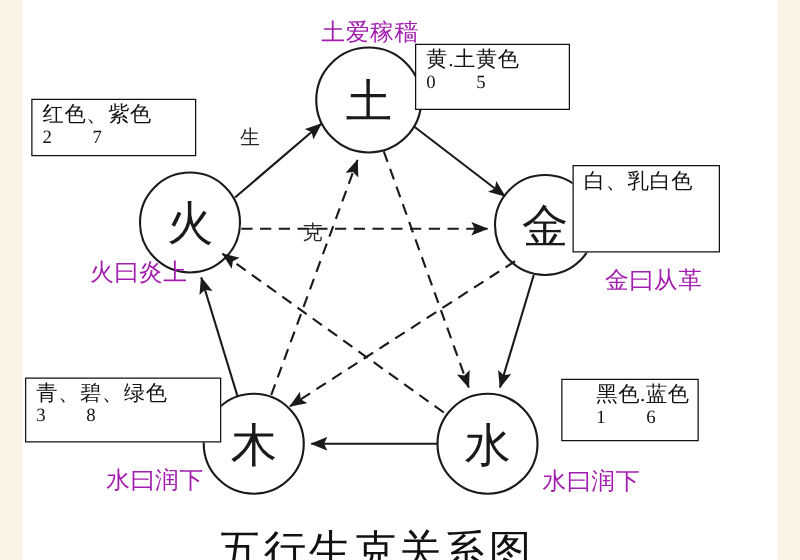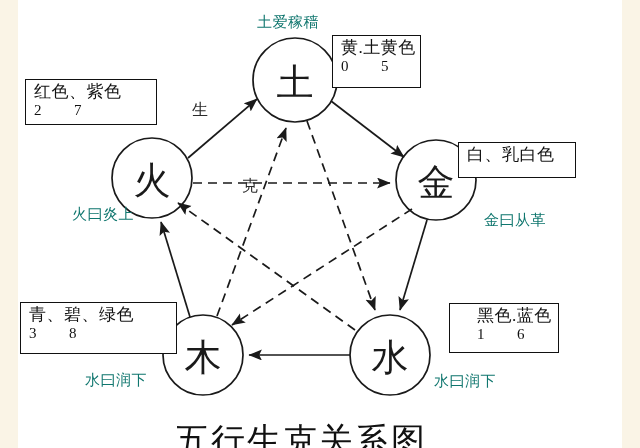--- a/index.html
+++ b/index.html
@@ -68,22 +68,22 @@
   }
   .nums-row .n1 { display: inline-block; width: 40px; }
   .relation-label {
     position: absolute;
     font-size: 16px;
     color: #2a2a2a;
     white-space: nowrap;
   }
   .trait-label {
     position: absolute;
-    font-size: 15px;
-    color: #0f766e;
+    font-size: 19px;
+    color: #a21caf;
     white-space: nowrap;
     letter-spacing: 0.5px;
   }
   #diagram-title {
     position: absolute;
     font-size: 34px;
     color: #111;
     white-space: nowrap;
     letter-spacing: 2px;
     font-weight: 400;
@@ -145,26 +145,26 @@
   <div class="trait-label" style="left:28px; top:205px;margin-left:44px;">火曰炎上</div>
   <div class="trait-label" style="left:484px; top:211px;">金曰从革</div>
   <div class="trait-label" style="left:85px; top:371px;">水曰润下</div>
   <div class="trait-label" style="left:434px; top:372px;">水曰润下</div>
 
   <div class="info-box" style="left:25px; top:79px; width:132px; height:46px;">
     <div class="ib-colors">红色、紫色</div>
     <div class="ib-nums nums-row"><span class="n1">2</span><span>7</span></div>
   </div>
 
-  <div class="info-box" style="left:332px; top:35px; width:89px; height:53px;">
+  <div class="info-box" style="left:332px; top:35px; width:124px; height:53px;">
     <div class="ib-colors">黄.土黄色</div>
     <div class="ib-nums nums-row"><span class="n1">0</span><span>5</span></div>
   </div>
 
-  <div class="info-box" style="left:458px; top:142px; width:118px; height:36px;">
+  <div class="info-box" style="left:458px; top:132px; width:118px; height:70px;">
     <div class="ib-colors">白、乳白色</div>
   </div>
 
   <div class="info-box" style="left:20px; top:302px; width:157px; height:52px;">
     <div class="ib-colors">青、碧、绿色</div>
     <div class="ib-nums nums-row"><span class="n1">3</span><span>8</span></div>
   </div>
 
   <div class="info-box" style="left:449px; top:303px; width:110px; height:50px;padding-left:27px;">
     <div class="ib-colors">黑色.蓝色</div>

